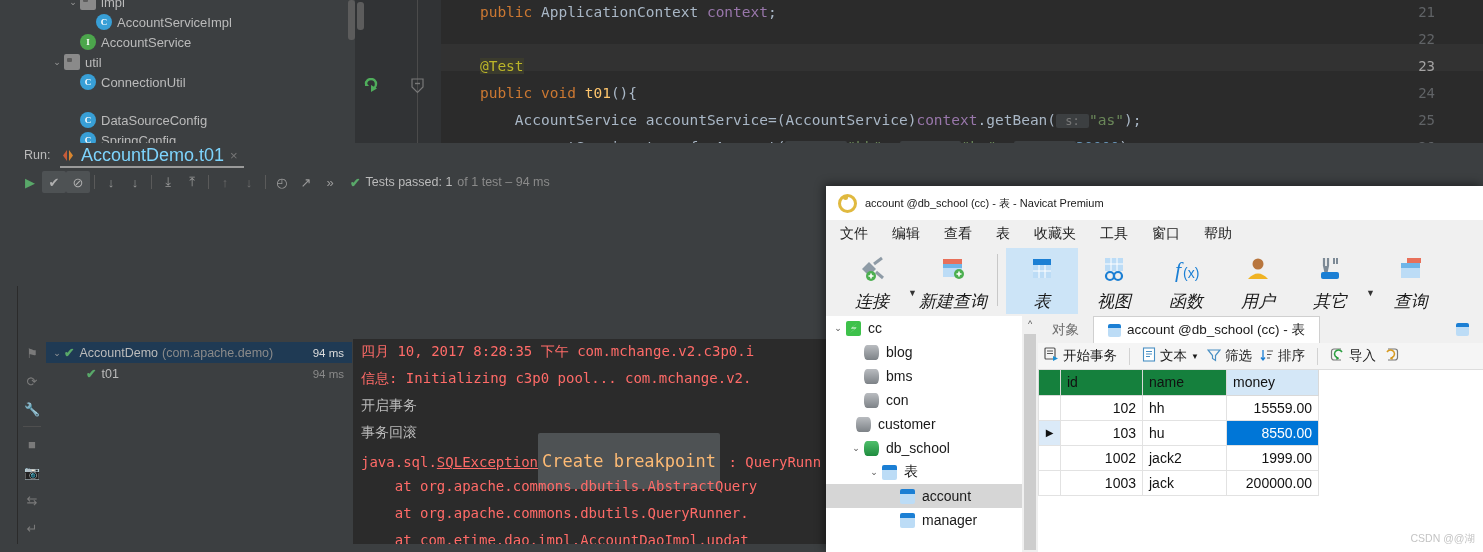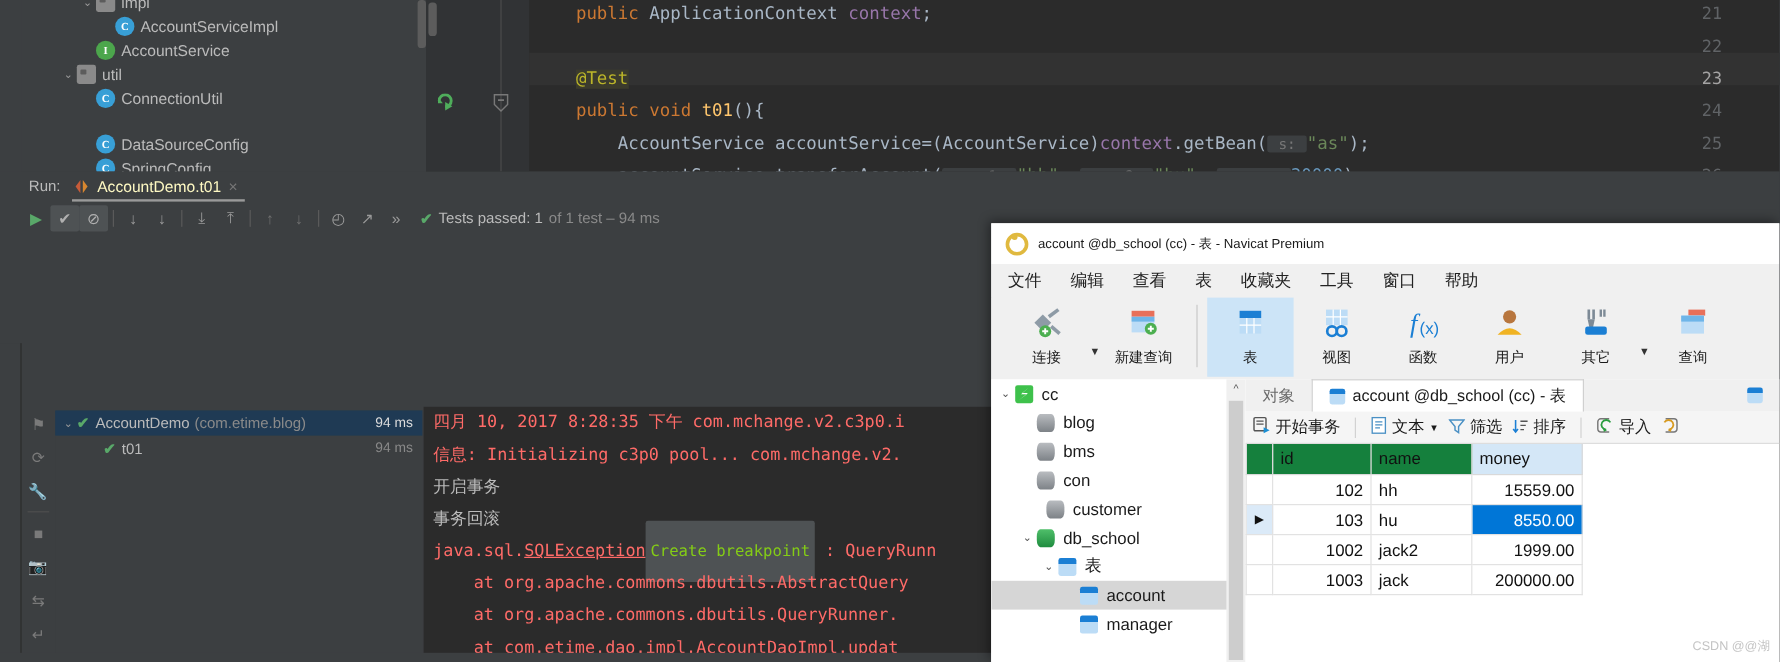--- a/index.html
+++ b/index.html
@@ -51,21 +51,21 @@
   .pln { color:#a9b7c6; }
   .hint { color:#787878; background:#3c3f41; border-radius:2px; padding:0 2px; font-size:12px;}
   .ed-scroll { position:absolute; left:2px; top:2px; width:7px; height:28px; background:#5c5c5c; border-radius:3px;}
 
   
   .runpanel { position:absolute; left:0; top:143px; width:1483px; height:409px; background:#3c3f41; }
   .run-tabbar { position:absolute; left:18px; top:0; width:1465px; height:25px; }
   .run-label { position:absolute; left:6px; top:5px; color:#bbbbbb; font-size:12.5px; }
   .run-tab { position:absolute; left:42px; top:2px; height:23px; display:flex; align-items:center; gap:6px;
              border-bottom:2px solid #9a9a9a; padding:0 6px 0 2px;}
-  .run-tab .ttl { color:#fef9c3; font-size:13px; }
+  .run-tab .ttl { color:#7dd3fc; font-size:18px; }
   .run-tab .x { color:#777; font-size:13px; }
 
   .run-toolbar { position:absolute; left:18px; top:27px; width:1465px; height:24px; display:flex; align-items:center; }
   .tb-btn { width:24px; height:22px; display:flex; align-items:center; justify-content:center; color:#9a9a9a; font-size:13px; position:relative;}
   .tb-btn.active { background:#4e5254; border-radius:2px; }
   .tb-sep { width:1px; height:14px; background:#5a5a5a; margin:0 4px; }
   .tb-status { margin-left:8px; font-size:12.5px; color:#bbbbbb; display:flex; align-items:center; gap:5px; }
   .tb-status .dim { color:#8a8a8a; }
   .chk { color:#59a869; font-weight:bold; }
 
@@ -87,39 +87,39 @@
   .tt-row .ms.dim { color:#8a8a8a; }
   .tt-row .pkg { color:#8a8a8a; margin-left:4px;}
 
   
   .console { position:absolute; left:353px; top:196px; width:1130px; height:356px; background:#2b2b2b;
              font-family:"DejaVu Sans Mono", monospace; font-size:14px; overflow:hidden; }
   .cl { position:absolute; left:8px; white-space:pre; }
   .c-err { color:#ff6b68; }
   .c-out { color:#bbbbbb; }
   .c-link { color:#ff6b68; text-decoration:underline; }
-  .bp-chip { background:#4e5254; color:#84cc16; border-radius:2px; padding:18px 4px; font-size:13px; }
+  .bp-chip { background:#4e5254; color:#fdba74; border-radius:2px; padding:18px 4px; font-size:17px; }
 
   .bottombar { position:absolute; left:0; bottom:0; width:1483px; height:8px; background:#3c3f41; }
 
   
   .navicat { position:absolute; left:826px; top:186px; width:657px; height:366px; background:#f0f0f0;
              box-shadow:-2px -2px 9px rgba(0,0,0,.45); font-family:"Liberation Sans", sans-serif; overflow:hidden;}
   .nv-title { height:34px; background:#ffffff; display:flex; align-items:center; padding-left:12px; gap:8px; }
   .nv-title .tt { font-size:11px; color:#1a1a1a; }
   .nv-logo { width:19px; height:19px; border-radius:50%; border:3px solid #e0b93f; position:relative; }
   .nv-logo::after{content:""; position:absolute; left:2px; top:-2px; width:5px; height:5px; border-radius:50%; background:#e0b93f;}
 
   .nv-menu { height:28px; display:flex; align-items:center; padding-left:14px; gap:24px; background:#f0f0f0; }
   .nv-menu span { font-size:14px; color:#222; }
 
   .nv-toolbar { height:68px; background:#f0f0f0; display:flex; align-items:flex-start; padding-left:10px; position:relative;}
   .tbi { width:72px; height:66px; display:flex; flex-direction:column; align-items:center; justify-content:flex-start; padding-top:6px; }
   .tbi.selected { background:#cce4f7; }
-  .tbi .lbl { font-size:12px; color:#1a1a1a; margin-top:4px; }
+  .tbi .lbl { font-size:17px; color:#1a1a1a; margin-top:4px;font-style:italic; }
   .tbi .gi { height:32px; display:flex; align-items:center; justify-content:center;}
   .tb-caret { align-self:center; margin-top:22px; color:#333; font-size:9px; }
   .tb-divider { width:1px; height:52px; background:#c8c8c8; margin:6px 8px 0 8px; }
 
   .nv-body { position:absolute; left:0; top:130px; width:657px; height:236px; background:#f0f0f0; display:flex;}
   .nv-tree { width:212px; background:#fff; position:relative; overflow:hidden; }
   .nv-tree-row { height:24px; display:flex; align-items:center; font-size:14px; color:#1a1a1a; white-space:nowrap; }
   .nv-tree-row.sel { background:#d6d6d6; }
   .nv-tree-row .ar { width:16px; text-align:center; color:#555; font-size:9px; }
   .db-ic { width:15px; height:15px; margin-right:7px; flex:0 0 auto; border-radius:2px;}
@@ -298,21 +298,21 @@
           <div class="icol-btn">↵</div>
           <div class="icol-sep"></div>
           <div class="icol-btn">▤</div>
         </div>
 
       <div class="testtree" id="testtree">
           <div class="tt-row sel" style="padding-left: 4px;">
             <span class="arrow">⌄</span>
             <span class="chk" style="margin-right:5px">✔</span>
             <span>AccountDemo</span>
-            <span class="pkg">(com.etime.blog)</span>
+            <span class="pkg">(com.apache.demo)</span>
             <span class="ms">94 ms</span>
           </div>
           <div class="tt-row" style="padding-left: 26px;">
             <span class="arrow"></span>
             <span class="chk" style="margin-right:5px">✔</span>
             <span>t01</span>
             <span class="ms dim">94 ms</span>
           </div>
         </div>
 
@@ -455,21 +455,21 @@
             <div class="nv-tree-row" style="padding-left: 22px;">
               <span class="ar"></span>
               <span class="db-ic db-gray"></span>
               <span>bms</span>
             </div>
             <div class="nv-tree-row" style="padding-left: 22px;">
               <span class="ar"></span>
               <span class="db-ic db-gray"></span>
               <span>con</span>
             </div>
-            <div class="nv-tree-row" style="padding-left: 30px;">
+            <div class="nv-tree-row" style="padding-left: 14px;">
               <span class="ar"></span>
               <span class="db-ic db-gray"></span>
               <span>customer</span>
             </div>
             <div class="nv-tree-row" style="padding-left: 22px;">
               <span class="ar">⌄</span>
               <span class="db-ic db-green"></span>
               <span>db_school</span>
             </div>
             <div class="nv-tree-row" style="padding-left: 40px;">

